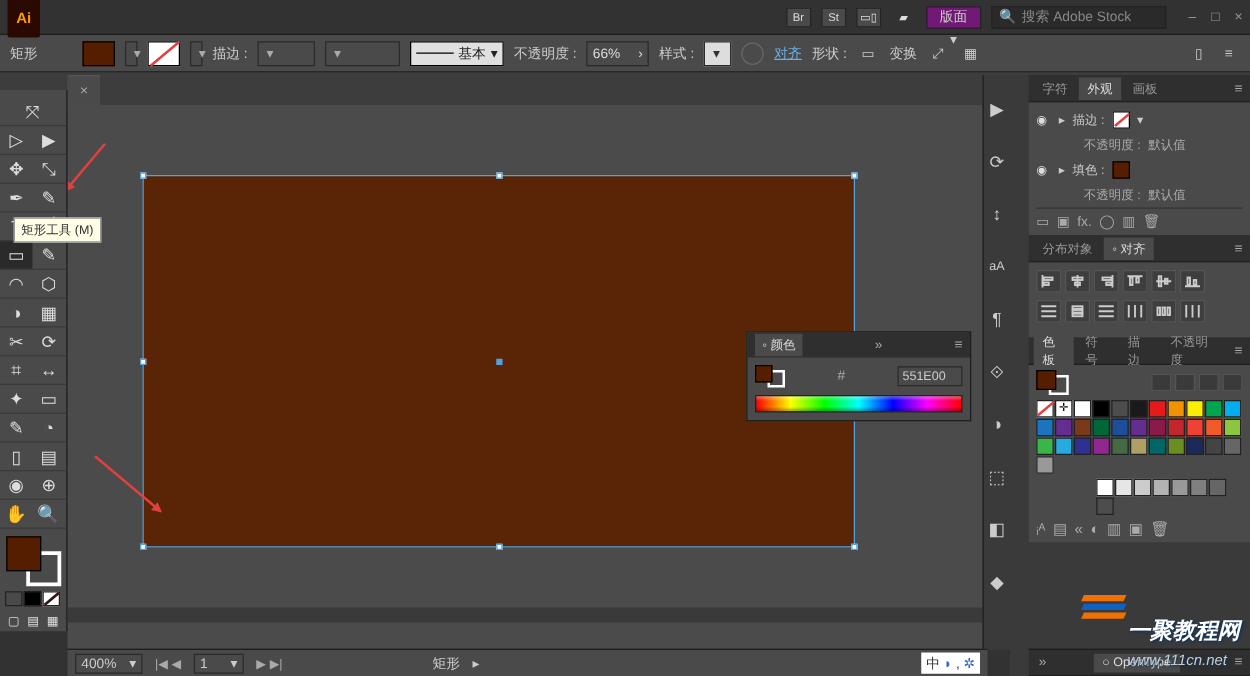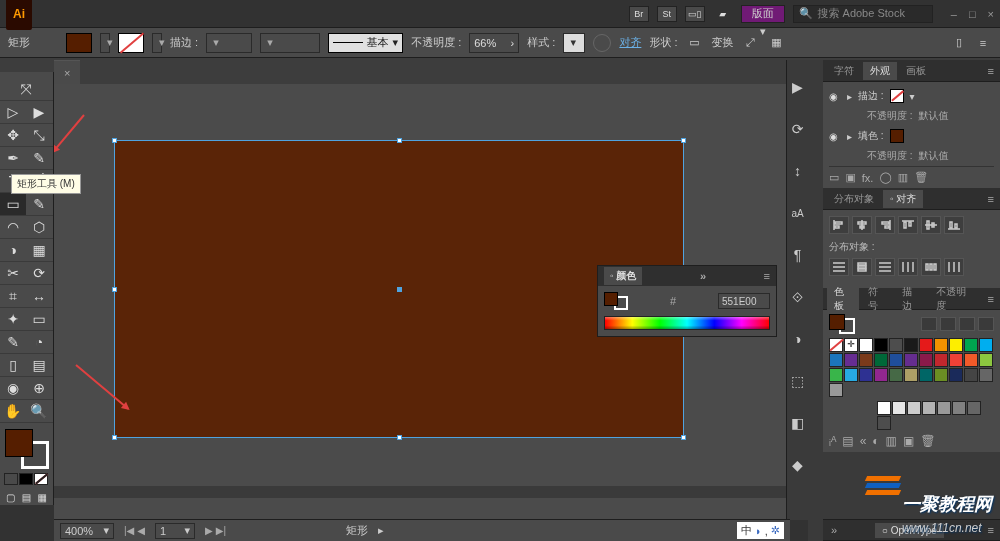--- a/index.html
+++ b/index.html
@@ -84,21 +84,21 @@
 .swatch-body { background: #4a4a4a; padding: 4px 6px; }
 .swatch-body .sw-top { display: flex; justify-content: space-between; align-items: center; }
 .swatch-body .sw-fillstroke { width: 26px; height: 20px; }
 .swatch-body .sw-view-btns { display: flex; gap: 3px; }
 .swatch-body .sw-view-btns div { width: 16px; height: 14px; background: #3a3a3a; border: 1px solid #555; }
 .swatch-grid { display: flex; flex-wrap: wrap; gap: 1px; margin-top: 4px; }
 .swatch-grid .sw { width: 14px; height: 14px; border: 1px solid #222; }
 .swatch-body .sw-footer { display: flex; gap: 6px; padding-top: 4px; color: #aaa; font-size: 12px; }
 
 .color-panel { position: absolute; left: 597px; top: 265px; width: 180px; background: #4a4a4a; border: 1px solid #1e1e1e; z-index: 5; }
-.color-panel .cp-head { height: 20px; background: #2f2f2f; display: flex; align-items: center; padding: 0 6px; gap: 4px; font-weight: bold; }
+.color-panel .cp-head { height: 20px; background: #2f2f2f; display: flex; align-items: center; padding: 0 6px; gap: 4px; }
 .color-panel .cp-head .ptab { color: #ddd; font-size: 10px; padding: 2px 6px; background: #4a4a4a; }
 .color-panel .cp-head .chev { margin-left: auto; color: #aaa; }
 .color-panel .cp-body { padding: 6px; display: flex; align-items: center; gap: 6px; }
 .color-panel .cp-fillstroke { width: 24px; height: 18px; position: relative; }
 .color-panel .cp-fillstroke .f1 { position: absolute; left: 0; top: 0; width: 14px; height: 14px; background: #551e00; border: 1px solid #000; }
 .color-panel .cp-fillstroke .f2 { position: absolute; right: 0; bottom: 0; width: 14px; height: 14px; background: #4a4a4a; border: 2px solid #fff; }
 .color-panel .hex-box { margin-left: auto; width: 52px; height: 16px; border: 1px solid #2a2a2a; color: #ccc; display: flex; align-items: center; padding: 0 3px; font-size: 10px; }
 .color-panel .spectrum { margin: 0 6px 6px; height: 14px; background: linear-gradient(to right, #ff0000, #ffff00, #00ff00, #00ffff, #0000ff, #ff00ff, #ff0000); border: 1px solid #222; position: relative; }
 .color-panel .spectrum::before { content: ""; position: absolute; inset: 0; background: linear-gradient(to top, #000 0%, transparent 30%, transparent 70%, #fff 100%); opacity: .35; }
 
@@ -388,21 +388,20 @@
           </svg>
         </div>
       <div class="al-btn">
           <svg viewBox="0 0 14 12">
             <line x1="1" y1="10" x2="13" y2="10"></line>
             <rect x="3" y="3" width="2" height="6"></rect>
             <rect x="8" y="5" width="2" height="4"></rect>
           </svg>
         </div>
     </div>
-    <div class="al-label">分布对象 :</div>
     <div class="al-btn-row">
       <div class="al-btn">
           <svg viewBox="0 0 14 12">
             <line x1="1" y1="2" x2="13" y2="2"></line>
             <line x1="1" y1="6" x2="13" y2="6"></line>
             <line x1="1" y1="10" x2="13" y2="10"></line>
           </svg>
         </div>
       <div class="al-btn">
           <svg viewBox="0 0 14 12">

